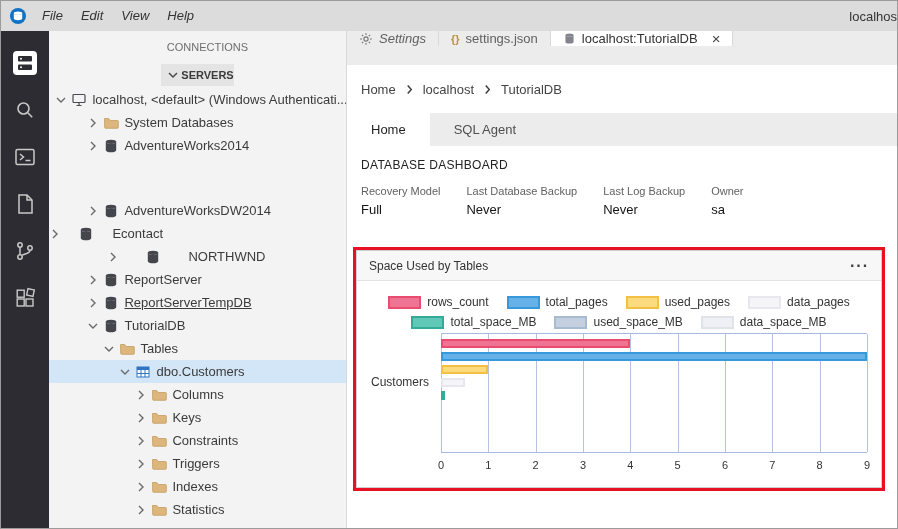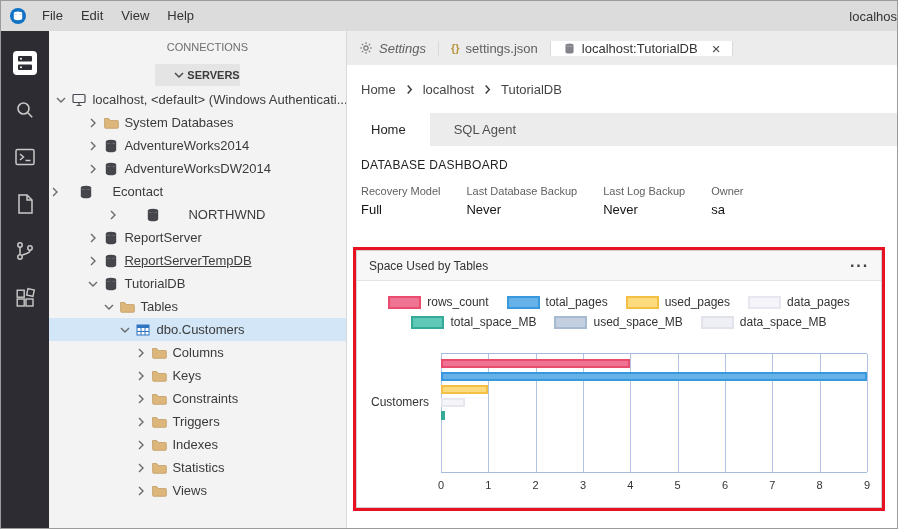--- a/index.html
+++ b/index.html
@@ -6,49 +6,49 @@
   html,body { background:#ffffff; }
   body { font-family:"Liberation Sans", sans-serif; }
 
   .window { width:898px; height:529px; border:1px solid #9b9b9b; background:#fff;
             display:flex; flex-direction:column; overflow:hidden; position:relative; }
 
   
   .titlebar { flex:0 0 30px; background:#dcdcdc; display:flex; align-items:center;
               padding-left:8px; font-size:13px; color:#333; overflow:hidden; }
   .app-logo { width:18px; height:18px; margin-right:6px; display:inline-flex; }
-  .menu-item { padding:0 9px; line-height:30px; cursor:default; }
+  .menu-item { padding:0 9px; line-height:30px; cursor:default;font-style:italic; }
   .titlebar-right { margin-left:auto; white-space:nowrap; padding-right:0; }
 
   
   .body-row { flex:1; display:flex; min-height:0; }
 
   
   .activity-bar { flex:0 0 48px; background:#2c2c32; display:flex; flex-direction:column;
                   align-items:center; padding-top:10px; }
   .ab-item { width:48px; height:47px; display:flex; align-items:center; justify-content:center; }
 
   
   .sidebar { flex:0 0 298px; background:#f3f3f3; border-right:1px solid #d8d8d8;
              display:flex; flex-direction:column; overflow:hidden; font-size:13px; color:#3b3b3b;align-items:center; }
   .sidebar-title { height:33px; line-height:33px; padding-left:20px; font-size:11px; color:#6e6e6e; }
   .section-header { height:22px; background:#e4e4e4; display:flex; align-items:center;
-                    font-weight:bold; font-size:11px; color:#3b3b3b; padding-left:16px; }
+                    font-weight:bold; font-size:11px; color:#3b3b3b; padding-left:4px; }
   .tree { flex:1; overflow:hidden; padding-top:2px; }
   .tree-row { height:23px; display:flex; align-items:center; white-space:nowrap; overflow:hidden; cursor:default; }
   .tree-row.selected { background:#d2e6f7; }
   .chevron { display:inline-flex; width:16px; height:16px; flex:0 0 16px;
              align-items:center; justify-content:center; }
   .chevron.expanded svg { transform:rotate(90deg); }
   .tree-icon { width:16px; height:16px; flex:0 0 16px; margin:0 5px 0 2px; display:inline-flex; }
   .tree-label { overflow:hidden; }
 
   
   .main { flex:1; display:flex; flex-direction:column; background:#fff; min-width:0; }
-  .editor-tabs { flex:0 0 34px; background:#ececec; display:flex; align-items:center; }
+  .editor-tabs { flex:0 0 34px; background:#ececec; display:flex; align-items:flex-start; }
   .ed-tab { display:flex; align-items:center; padding:0 12px; font-size:13px; color:#616161;
             border-right:1px solid #d9d9d9; gap:6px; cursor:default; }
   .ed-tab.active { background:#fff; color:#333; }
   .tab-label.italic { font-style:italic; }
   .tab-icon { display:inline-flex; align-items:center; }
   .tab-icon.braces { font-size:11px; font-weight:bold; color:#b8943f; }
   .tab-close { margin-left:8px; font-size:15px; color:#444; line-height:1; }
 
   .breadcrumb { flex:0 0 48px; display:flex; align-items:center; padding-left:14px;
                 font-size:13px; color:#444; gap:9px; background:#fff; }
@@ -68,21 +68,21 @@
 
   .widget-outline { border:3px solid #84cc16; margin:30px 0 0 -8px; background:#fff; }
   .widget { border:1px solid #cfcfcf; background:#fff; }
   .widget-header { height:30px; background:#f7f7f7; border-bottom:1px solid #e3e3e3;
                    display:flex; align-items:center; justify-content:space-between;
                    padding:0 12px; font-size:12px; color:#333; }
   .widget-menu { font-weight:bold; font-size:16px; letter-spacing:1px; color:#3e3e3e; line-height:10px; cursor:default; }
   .widget-body { padding:14px 14px 10px; }
 
   
-  .legend { display:flex; flex-direction:column; align-items:center; gap:6px; margin-bottom:24px; }
+  .legend { display:flex; flex-direction:column; align-items:center; gap:6px; margin-bottom:4px; }
   .legend-row { display:flex; gap:18px; }
   .legend-item { display:flex; align-items:center; gap:6px; font-size:12px; color:#333; cursor:default; }
   .swatch { width:33px; height:13px; border:2px solid; display:inline-block; }
 
   .chart-row { display:flex; }
   .cat-label { flex:0 0 64px; text-align:right; padding-right:12px; padding-top:42px;
                font-size:12px; color:#333; }
   .plot-wrap { flex:1; min-width:0; }
   .plot { position:relative; height:120px; border-top:1px solid #a6b9de; border-bottom:1px solid #a6b9de; }
   .gridline { position:absolute; top:0; bottom:0; width:1px; background:#b4c3e3; }
@@ -205,21 +205,21 @@
               </svg>
             </span>
             <span class="tree-icon">
               <svg viewBox="0 0 16 16" width="16" height="16">
                 <ellipse cx="8" cy="3.8" rx="5.2" ry="2.1" fill="#45454c"></ellipse>
                 <path d="M2.8 3.8v8.4c0 1.2 2.3 2.1 5.2 2.1s5.2-.9 5.2-2.1V3.8c0 1.2-2.3 2.1-5.2 2.1s-5.2-.9-5.2-2.1z" fill="#45454c"></path>
               </svg>
             </span>
             <span class="tree-label">AdventureWorks2014</span>
           </div>
-          <div class="tree-row" style="padding-left: 38px;">
+          <div class="tree-row" style="padding-left: 38px; margin-top: 42px;">
             <span class="chevron">
               <svg viewBox="0 0 16 16" width="16" height="16">
                 <path d="M6 4l4 4-4 4" fill="none" stroke="#6a6a6a" stroke-width="1.4"></path>
               </svg>
             </span>
             <span class="tree-icon">
               <svg viewBox="0 0 16 16" width="16" height="16">
                 <ellipse cx="8" cy="3.8" rx="5.2" ry="2.1" fill="#45454c"></ellipse>
                 <path d="M2.8 3.8v8.4c0 1.2 2.3 2.1 5.2 2.1s5.2-.9 5.2-2.1V3.8c0 1.2-2.3 2.1-5.2 2.1s-5.2-.9-5.2-2.1z" fill="#45454c"></path>
               </svg>

